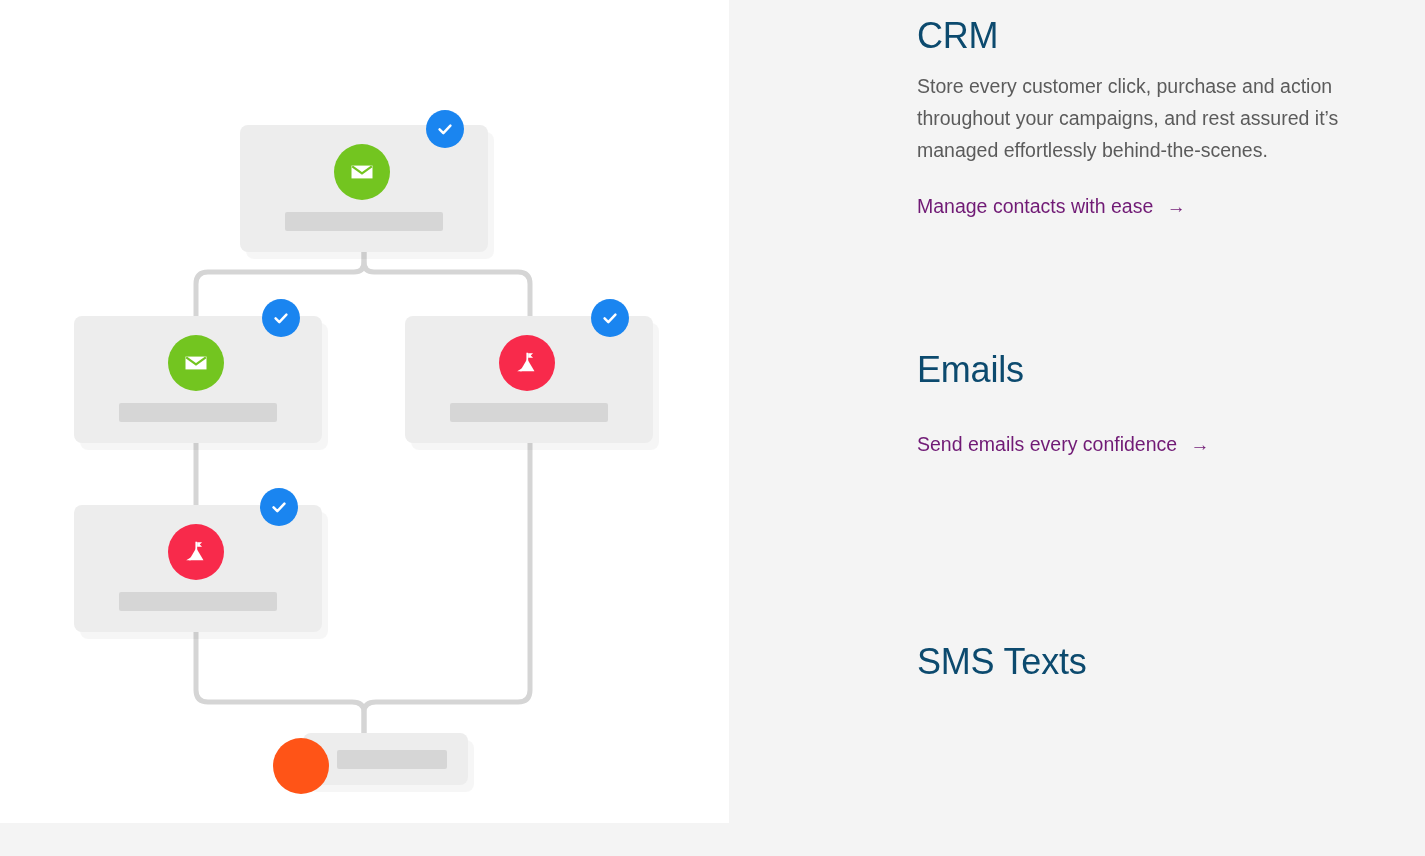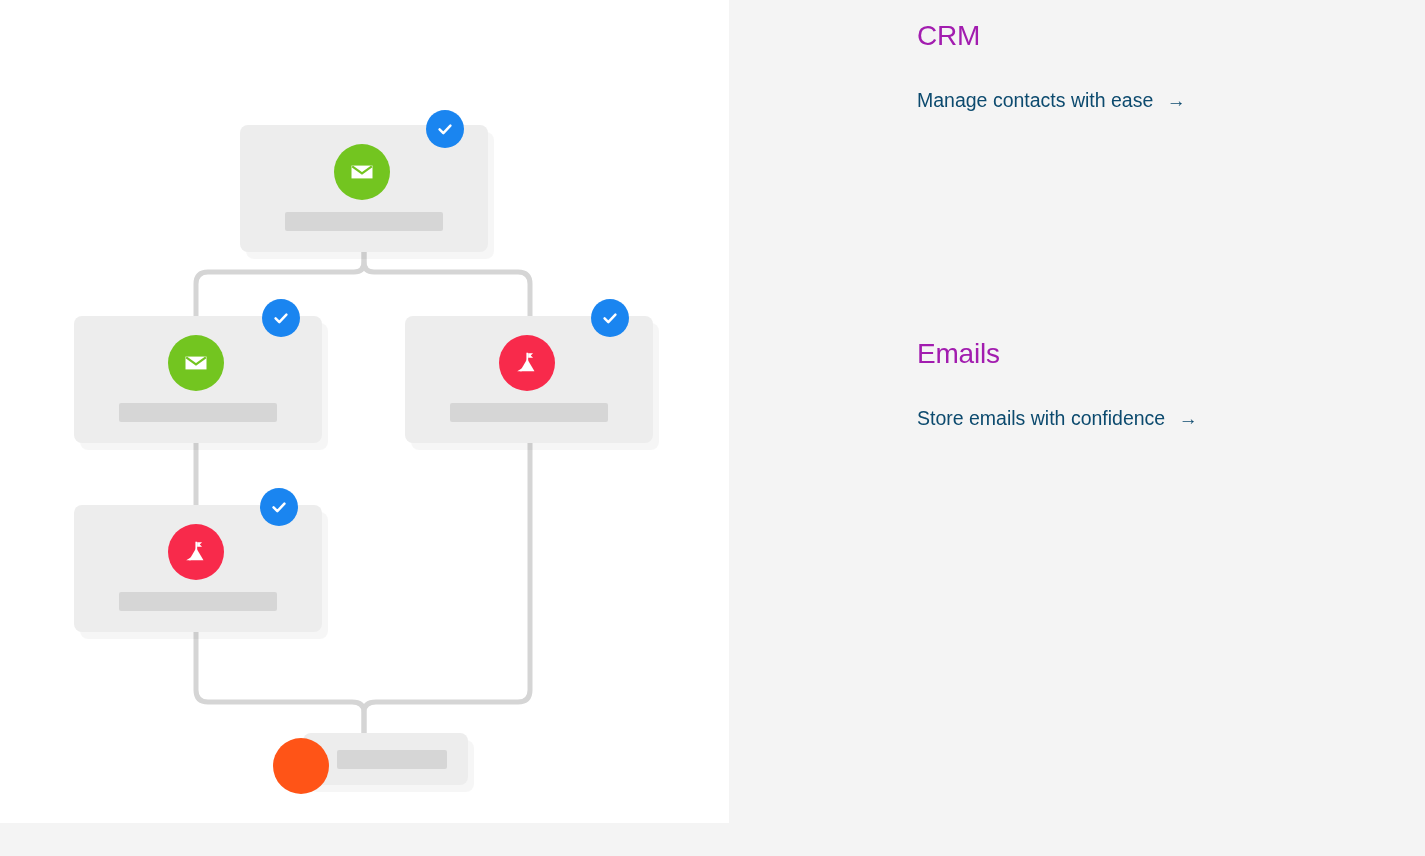--- a/index.html
+++ b/index.html
@@ -107,44 +107,44 @@
   
   #feature-column {
     position: absolute;
     left: 917px;
     top: 0;
     width: 490px;
     height: 856px;
   }
   .feature-block { position: absolute; width: 486px; }
   #feature-crm   { top: 18px; }
-  #feature-emails{ top: 336px; }
+  #feature-emails{ top: 352px; }
   #feature-sms   { top: 644px; }
 
   .feature-title {
     margin: 0 0 16px 0;
-    font-size: 28px;
+    font-size: 36px;
     line-height: 36px;
     font-weight: 400;
-    color: #a21caf;
+    color: #0c4a6e;
     letter-spacing: -0.2px;
   }
   .feature-body {
     margin: 0;
     font-size: 19.5px;
     line-height: 32px;
     color: #5b5b5b;
     font-weight: 400;
   }
   .feature-link {
     display: inline-block;
-    margin-top: 16px;
+    margin-top: 26px;
     font-size: 19.5px;
     line-height: 28px;
-    color: #0c4a6e;
+    color: #701a75;
     text-decoration: none;
     cursor: pointer;
   }
   .feature-link .arrow-glyph {
     display: inline-block;
     margin-left: 8px;
     font-size: 19px;
   }
 </style>
 </head>
@@ -236,30 +236,32 @@
       <div class="placeholder-bar" id="card-bottom-bar"></div>
     </div>
 
   </div>
 </div>
 
 <div id="feature-column">
 
   <section class="feature-block" id="feature-crm">
     <h2 class="feature-title">CRM</h2>
+    <p class="feature-body">Store every customer click, purchase and action throughout your campaigns, and rest assured it’s managed effortlessly behind-the-scenes.</p>
     <a class="feature-link">
       <span>Manage contacts with ease</span>
       <span class="arrow-glyph">→</span>
     </a>
   </section>
 
   <section class="feature-block" id="feature-emails">
     <h2 class="feature-title">Emails</h2>
     <a class="feature-link">
-      <span>Store emails with confidence</span>
+      <span>Send emails every confidence</span>
       <span class="arrow-glyph">→</span>
     </a>
   </section>
 
   <section class="feature-block" id="feature-sms">
+    <h2 class="feature-title">SMS Texts</h2>
   </section>
 
 </div>
 
 </body></html>

